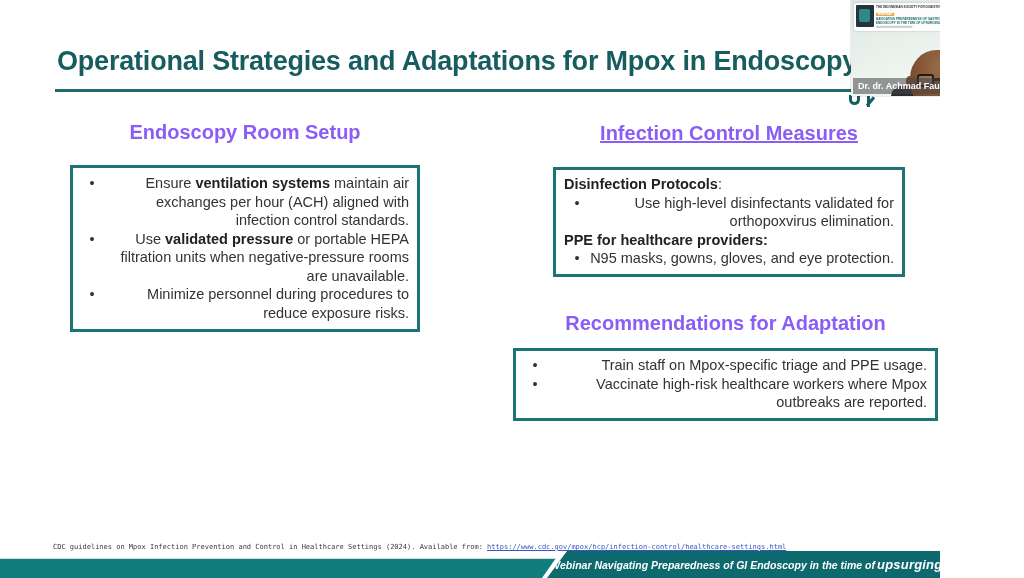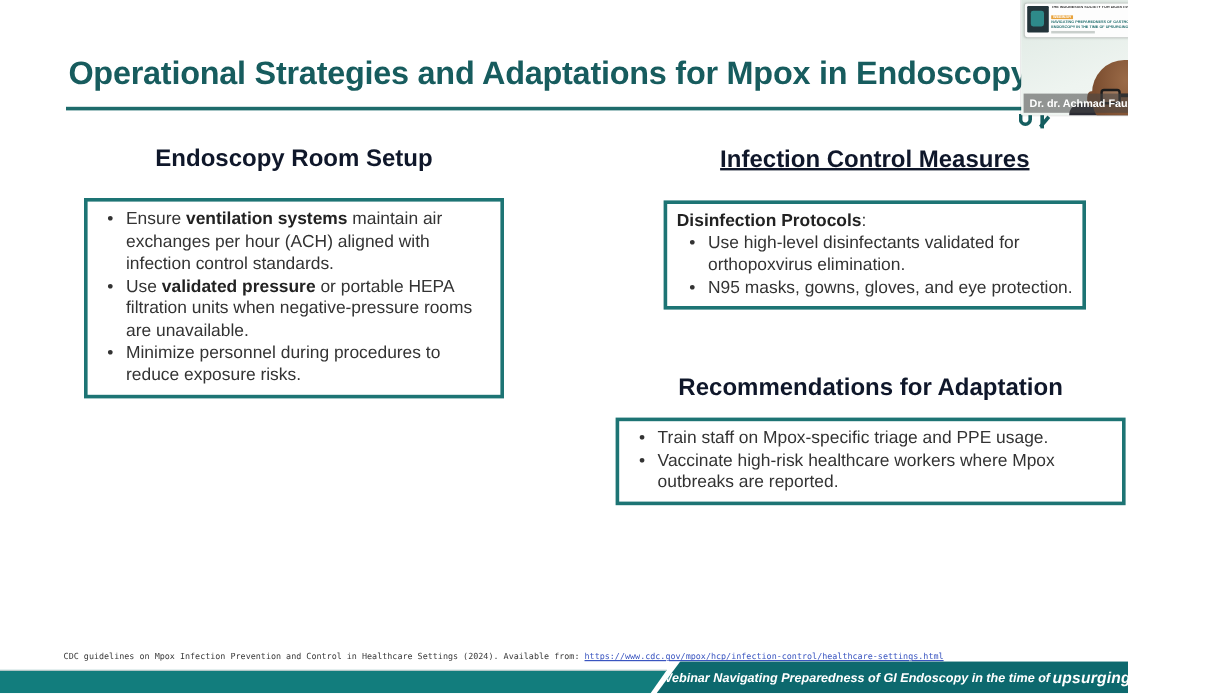--- a/index.html
+++ b/index.html
@@ -12,38 +12,38 @@
     position:absolute; left:57px; top:46px; width:960px;
     font-size:27px; font-weight:700; color:#175c5e; letter-spacing:-0.2px;
     white-space:nowrap;
   }
   .title-rule {
     position:absolute; left:55px; top:89px; width:805px; height:3px; background:#1d6b6b;
   }
 
   
   .sec-heading {
-    position:absolute; font-size:20px; font-weight:700; color:#0f172a; text-align:center;
+    position:absolute; font-size:20px; font-weight:700; color:#8b5cf6; text-align:center;
   }
   .h-left  { left:70px;  top:121px; width:350px; }
   .h-right { left:553px; top:122px; width:352px;text-decoration:underline; }
   .h-reco  { left:513px; top:312px; width:425px; }
 
   
   .tbox {
     position:absolute; border:3px solid #1d7474; background:#fff;
     font-size:14.5px; line-height:1.28; color:#333;
   }
   .box-left  { left:70px;  top:165px; width:350px; padding:6px 8px 7px 6px; }
   .box-right { left:553px; top:167px; width:352px; padding:5px 8px 6px 8px; }
   .box-reco  { left:513px; top:348px; width:425px; padding:5px 8px 6px 6px; }
 
   .bullet { display:flex; }
   .bullet .dot { width:26px; flex:0 0 26px; text-align:center; color:#333; }
-  .bullet .txt { flex:1; }
+  .bullet .txt { flex:1;text-align:right; }
   .bold-label { font-weight:700; color:#222; }
   b { color:#222; }
 
   
   .source {
     position:absolute; left:53px; top:515px;
     font-family:"DejaVu Sans Mono", monospace; font-size:7px; color:#3a3a3a;
   }
   .source .line2 { margin-top:28px; }
   .source a { color:#3a55c0; text-decoration:underline; }
@@ -182,20 +182,21 @@
     </div>
   </div>
 
   <div class="sec-heading h-right">Infection Control Measures</div>
   <div class="tbox box-right">
     <div><span class="bold-label">Disinfection Protocols</span><span>:</span></div>
     <div class="bullet">
       <span class="dot">•</span>
       <span class="txt">Use high-level disinfectants validated for orthopoxvirus elimination.</span>
     </div>
+    <div><span class="bold-label">PPE for healthcare providers:</span><span></span></div>
     <div class="bullet">
       <span class="dot">•</span>
       <span class="txt">N95 masks, gowns, gloves, and eye protection.</span>
     </div>
   </div>
 
   <div class="sec-heading h-reco">Recommendations for Adaptation</div>
   <div class="tbox box-reco">
     <div class="bullet">
       <span class="dot">•</span>

